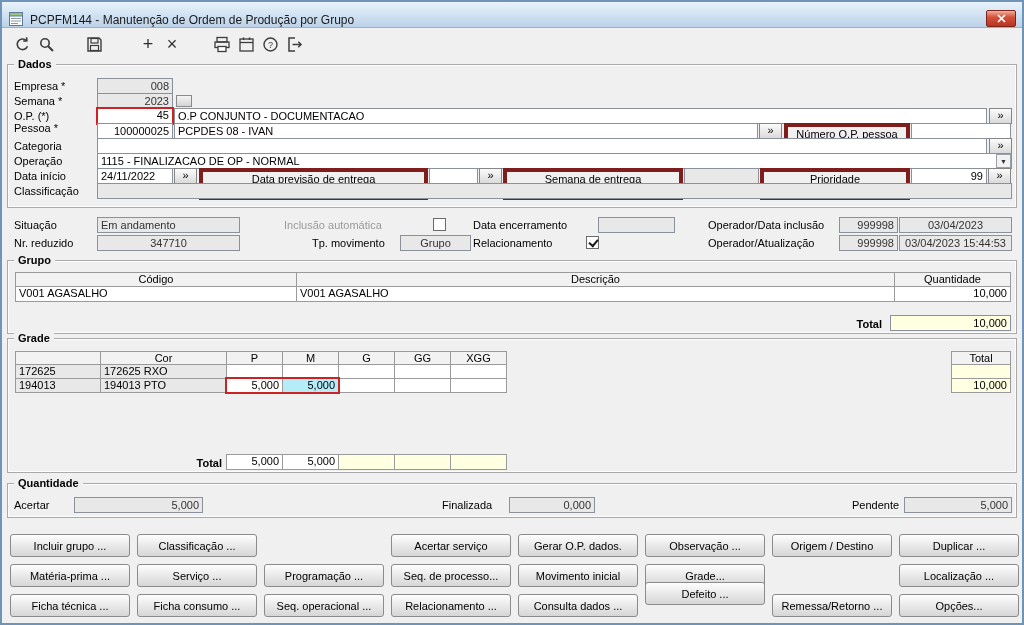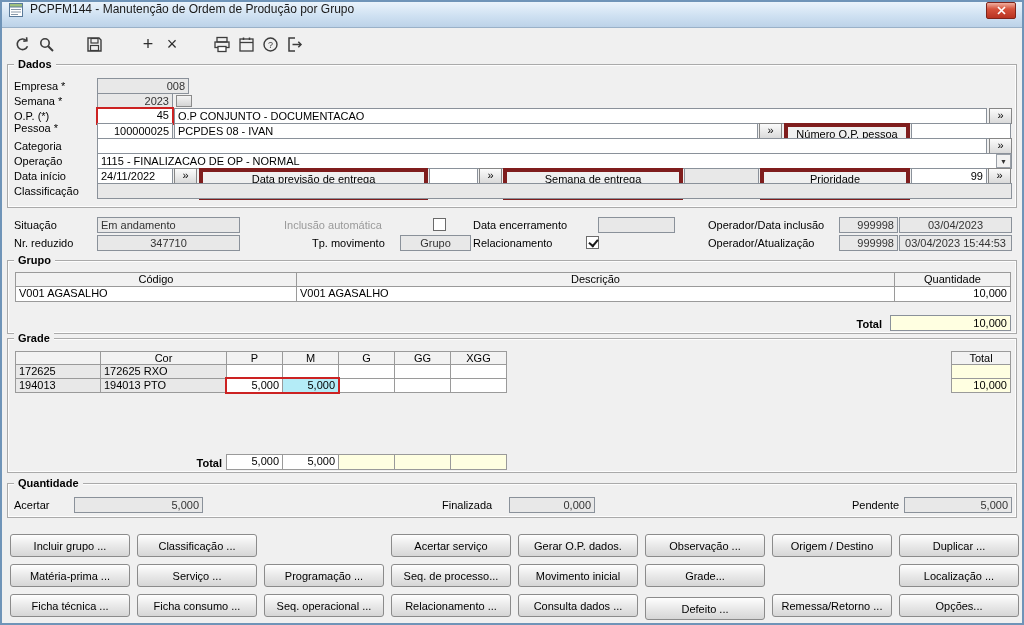--- a/index.html
+++ b/index.html
@@ -1,18 +1,18 @@
 <!DOCTYPE html>
 <html><head>
 <meta charset="utf-8">
 <style>
   *{box-sizing:border-box;margin:0;padding:0}
   body{width:1024px;height:625px;font-family:"Liberation Sans",sans-serif;font-size:11px;color:#000;background:#c8c8c8}
   .win{position:relative;width:1024px;height:625px;background:#f0f0f0;border:2px solid #6f94b8;overflow:hidden}
-  .titlebar{position:absolute;left:0;top:0;width:1020px;height:26px;background:linear-gradient(#eaf3fb,#cfe1f2 55%,#bcd2e8);border-bottom:1px solid #9ab1c8;display:flex;align-items:flex-start;padding:0 6px;gap:6px}
+  .titlebar{position:absolute;left:0;top:0;width:1020px;height:26px;background:linear-gradient(#eaf3fb,#cfe1f2 55%,#bcd2e8);border-bottom:1px solid #9ab1c8;display:flex;align-items:flex-end;padding:0 6px;gap:6px}
   .title-text{font-size:12px;color:#1a1a1a}
   .close-btn{margin-left:auto;width:30px;height:17px;background:linear-gradient(#f0b0a0,#d6533c 40%,#b83322);border:1px solid #7e241a;border-radius:2px;display:flex;align-items:center;justify-content:center}
   .toolbar{position:absolute;left:0;top:27px;width:1020px;height:30px;display:flex;align-items:center;padding-left:8px}
   .tbtn{width:24px;height:24px;display:flex;align-items:center;justify-content:center}
   .tbtn.glyph{font-size:18px;color:#2e2e2e;line-height:1}
   .gb{position:absolute;border:1px solid #aaaaaa;box-shadow:inset 0 0 0 1px #fdfdfd}
   .gb-legend{position:absolute;top:-7px;left:6px;background:#f0f0f0;padding:0 4px;font-weight:bold}
   .lbl{position:absolute;white-space:nowrap}
   .lbl.dim{color:#9a9a9a}
   .lbl.b{font-weight:bold}
@@ -117,21 +117,21 @@
           <path d="M12.3 5.8 L15 8.5 l-2.7 2.7" fill="none" stroke="#3c3c3c" stroke-width="1.5"></path>
         </svg>
       </div>
   </div>
 
   <div class="gb" style="left:5px;top:62px;width:1010px;height:144px">
     <span class="gb-legend">Dados</span>
   </div>
 
   <span class="lbl" style="left:12px;top:78px">Empresa *</span>
-  <div class="fld gray right" style="left:95px;top:76px;width:92px">008</div>
+  <div class="fld gray right" style="left:95px;top:76px;width:76px">008</div>
 
   <span class="lbl" style="left:12px;top:93px">Semana *</span>
   <div class="fld gray right" style="left:95px;top:91px;width:76px">2023</div>
   <div class="mini" style="left:174px;top:93px;width:16px;height:12px"></div>
 
   <span class="lbl" style="left:12px;top:108px">O.P. (*)</span>
   <div class="fld redborder right" style="left:94px;top:105px;width:78px">45</div>
   <div class="fld" style="left:172px;top:106px;width:813px">O.P CONJUNTO - DOCUMENTACAO</div>
   <div class="nav" style="left:987px;top:106px">»</div>
 
@@ -259,17 +259,17 @@
   <div class="btn" style="left:389px;top:562px">Seq. de processo...</div>
   <div class="btn" style="left:516px;top:562px">Movimento inicial</div>
   <div class="btn" style="left:643px;top:562px">Grade...</div>
   <div class="btn" style="left:897px;top:562px">Localização ...</div>
 
   <div class="btn" style="left:8px;top:592px">Ficha técnica ...</div>
   <div class="btn" style="left:135px;top:592px">Ficha consumo ...</div>
   <div class="btn" style="left:262px;top:592px">Seq. operacional ...</div>
   <div class="btn" style="left:389px;top:592px">Relacionamento ...</div>
   <div class="btn" style="left:516px;top:592px">Consulta dados ...</div>
-  <div class="btn" style="left:643px;top:595px">Defeito ...</div>
+  <div class="btn" style="left:643px;top:580px">Defeito ...</div>
   <div class="btn" style="left:770px;top:592px">Remessa/Retorno ...</div>
   <div class="btn" style="left:897px;top:592px">Opções...</div>
 
 </div>
 
 </body></html>

